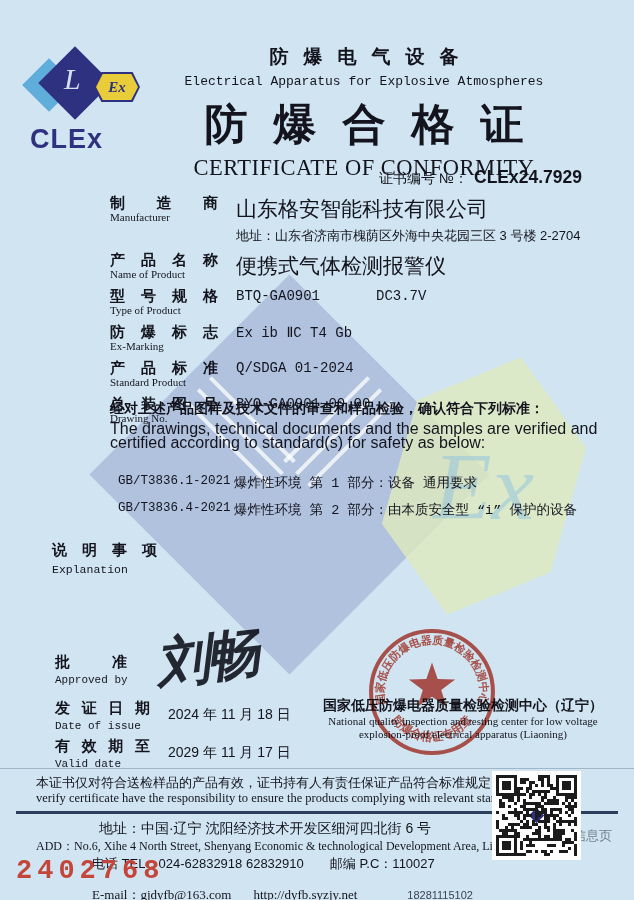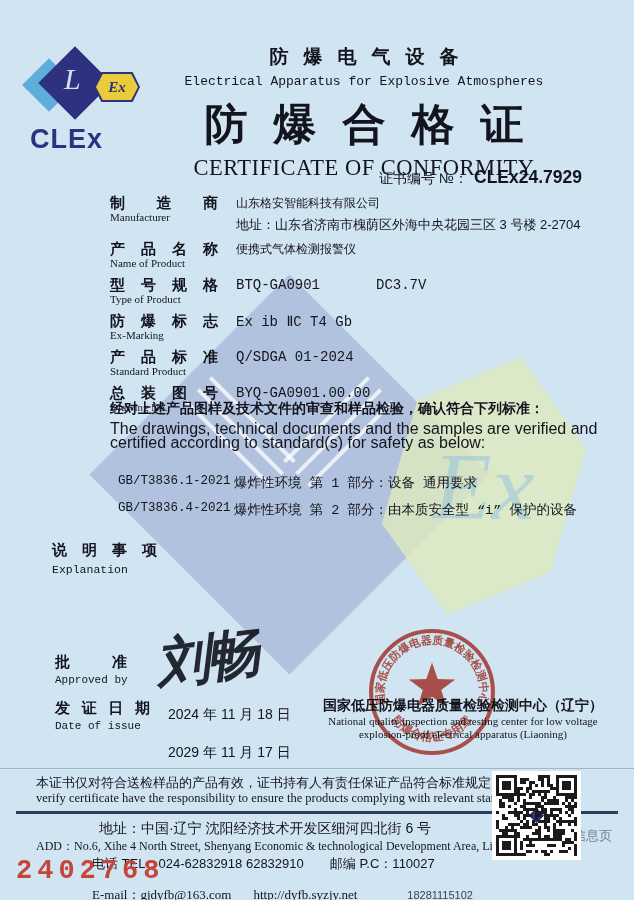--- a/index.html
+++ b/index.html
@@ -50,21 +50,21 @@
   .certno .lbl{font-size:14px;}
   .certno .num{font-size:17.5px;font-weight:bold;margin-left:6px;}
 
   
   .fields{position:absolute;left:110px;top:194px;right:12px;z-index:1;}
   .frow{display:flex;margin-bottom:6px;}
   .flabel{width:108px;flex:none;}
   .flabel .cn{font-size:15px;font-weight:bold;line-height:17px;text-align:justify;text-align-last:justify;}
   .flabel .en{font-family:Liberation Serif, serif;font-size:11px;line-height:13px;white-space:nowrap;}
   .fval{margin-left:18px;padding-top:1px;}
-  .fval .v1{font-size:12px;}
+  .fval .v1{font-size:21px;}
   .fval .lat{font-family:"Liberation Mono",monospace;font-size:14px;}
   .fval .sub{font-size:13px;margin-top:4px;}
   .fval .v2{margin-left:56px;}
 
   
   .statement{position:absolute;left:110px;right:18px;top:400px;z-index:1;}
   .statement .cn{font-size:14px;font-weight:bold;margin-bottom:4px;}
   .statement .en{font-family:Liberation Sans, sans-serif;font-size:16px;line-height:14px;}
   .standards{position:absolute;left:118px;top:474px;z-index:1;}
   .srow{display:flex;margin-bottom:9px;}
@@ -271,20 +271,24 @@
     <text font-size="11.5" font-weight="bold" fill="#c8473b" font-family="Liberation Sans, sans-serif">
       <textPath href="#arcBottom" startOffset="50%" text-anchor="middle">防爆合格证专用章</textPath>
     </text>
   </svg>
 
   <div class="dissue miniLbl">
     <div class="cn cn4">发证日期</div>
     <div class="en">Date of issue</div>
   </div>
   <div class="dateval dv1">2024 年 11 月 18 日</div>
+  <div class="dvalid miniLbl">
+    <div class="cn cn4">有效期至</div>
+    <div class="en">Valid date</div>
+  </div>
   <div class="dateval dv2">2029 年 11 月 17 日</div>
 
   <div class="topline"></div>
   <div class="disclaimer">
     <div class="cn">本证书仅对符合送检样品的产品有效，证书持有人有责任保证产品符合标准规定。</div>
     <div class="en">verify certificate have the responsibility to ensure the products complying with relevant standard(s).</div>
   </div>
   <div class="thickbar"></div>
   <div class="footer">
     <div class="acn">地址：中国·辽宁 沈阳经济技术开发区细河四北街 6 号</div>

